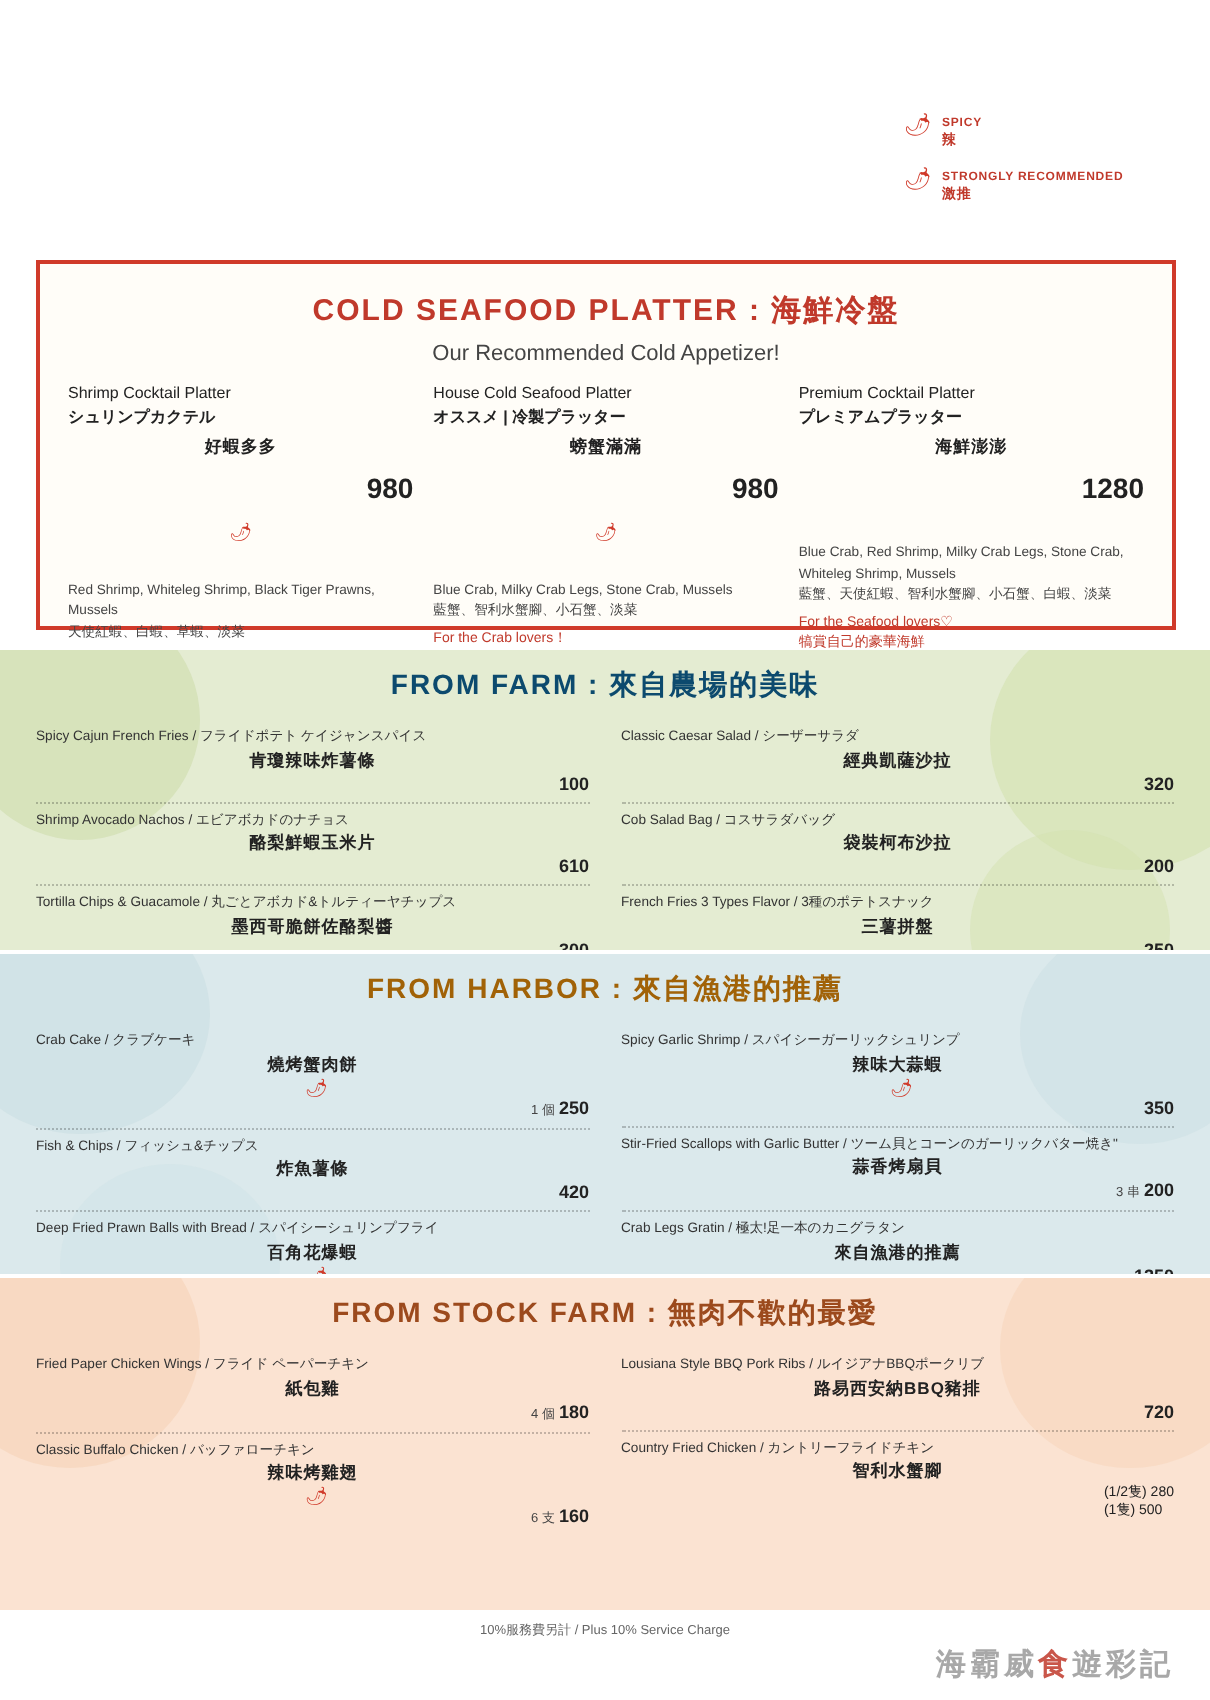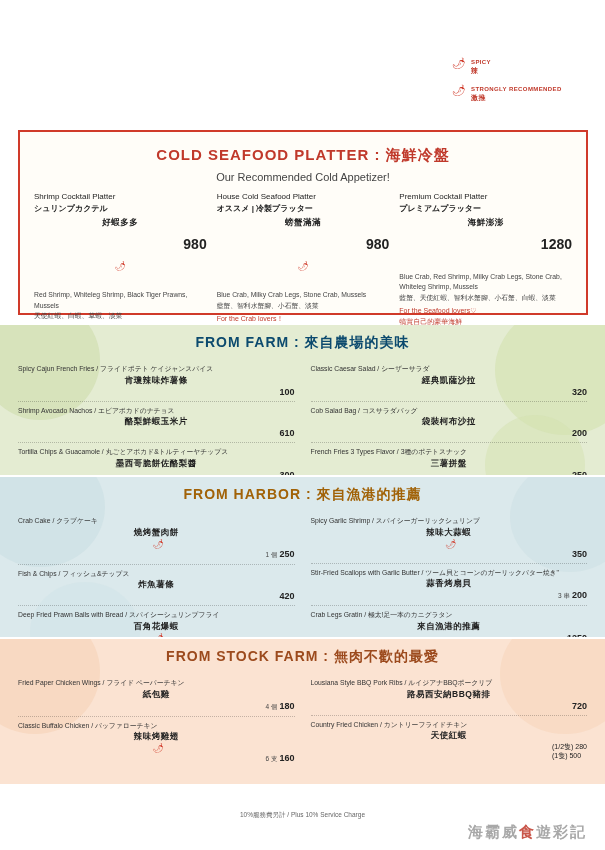--- a/index.html
+++ b/index.html
@@ -80,21 +80,21 @@
     position: absolute;
     left: 0; top: 477px;
     width: 605px; height: 160px;
     background: #dbe9ec;
     overflow: hidden;
   }
   .harbor .section-title { color: #a16207; }
   .stock {
     position: absolute;
     left: 0; top: 639px;
-    width: 605px; height: 145px;
+    width: 605px; height: 166px;
     background: #fbe3d2;
     overflow: hidden;
   }
   .stock .section-title { color: #9c4a1d; }
 
   .menu-grid {
     display: flex;
     padding: 0 18px;
     gap: 16px;
     position: relative;
@@ -342,21 +342,21 @@
       <div class="item">
         <div class="it-en">Lousiana Style BBQ Pork Ribs / ルイジアナBBQポークリブ</div>
         <div class="it-row">
           <span class="it-cn">路易西安納BBQ豬排</span>
           <span class="it-right"><span class="it-unit"></span><span class="it-price">720</span></span>
         </div>
       </div>
       <div class="item">
         <div class="it-en">Country Fried Chicken / カントリーフライドチキン</div>
         <div class="it-row">
-          <span class="it-cn">天使紅蝦</span>
+          <span class="it-cn">智利水蟹腳</span>
           <span class="it-right" style="font-size:7px;line-height:1.3;white-space:pre-line">(1/2隻) 280
 (1隻) 500</span>
         </div>
       </div>
     </div>
   </div>
 </div>
 
 <div class="footer">10%服務費另計 / Plus 10% Service Charge</div>
 <div class="watermark">

